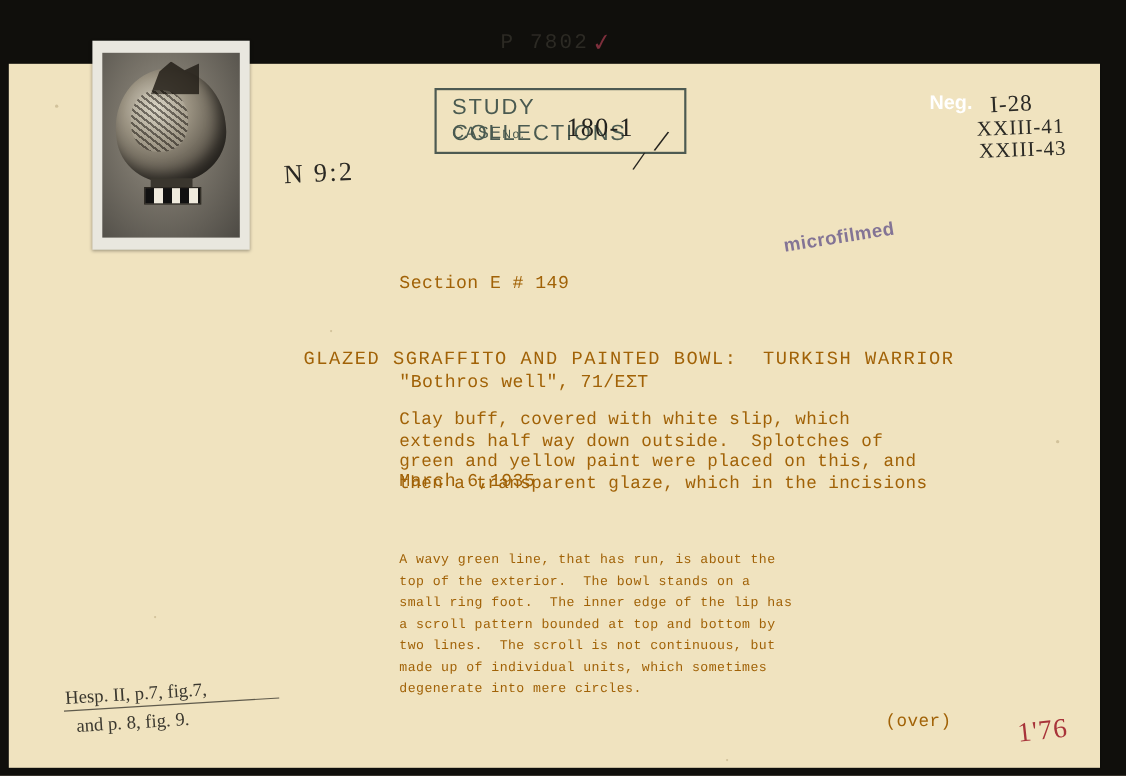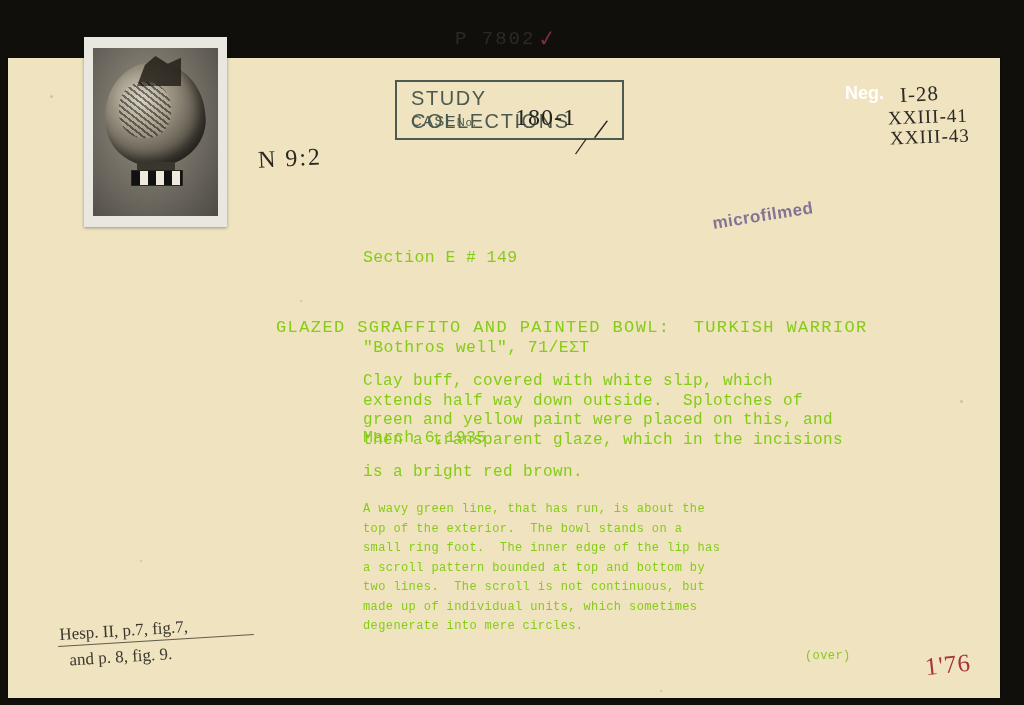--- a/index.html
+++ b/index.html
@@ -240,21 +240,21 @@
     color: #5a4a86;
     opacity: .72;
     transform: rotate(-9deg);
     letter-spacing: .5px;
   }
 
   
   .typed {
     position: absolute;
     font-family: "Liberation Mono", monospace;
-    color: #84cc16;
+    color: #a16207;
     white-space: pre;
     line-height: 20px;
     letter-spacing: .4px;
   }
   #meta-block {
     left: 363px;
     top: 183px;
     font-size: 16.5px;
     line-height: 30px;
   }
@@ -278,21 +278,21 @@
   }
   #para2 {
     left: 363px;
     top: 500px;
     font-size: 12px;
     line-height: 19.5px;
   }
   #over {
     left: 805px;
     top: 646px;
-    font-size: 12px;
+    font-size: 16px;
   }
 
   
   #hesp {
     left: 60px;
     top: 618px;
     font-size: 17px;
     font-family: "Liberation Serif", serif;
     color: #3b382f;
     transform: rotate(-3.5deg);
@@ -375,21 +375,20 @@
     <div>"Bothros well", 71/EΣT</div>
     <div>March 6,1935</div>
   </div>
 
   <div id="title-line" class="typed">GLAZED SGRAFFITO AND PAINTED BOWL:  TURKISH WARRIOR</div>
 
   <div id="para1" class="typed">Clay buff, covered with white slip, which
 extends half way down outside.  Splotches of
 green and yellow paint were placed on this, and
 then a transparent glaze, which in the incisions</div>
-  <div id="para1b" class="typed">is a bright red brown.</div>
   <div id="para2" class="typed">A wavy green line, that has run, is about the
 top of the exterior.  The bowl stands on a
 small ring foot.  The inner edge of the lip has
 a scroll pattern bounded at top and bottom by
 two lines.  The scroll is not continuous, but
 made up of individual units, which sometimes
 degenerate into mere circles.</div>
 
   <div id="over" class="typed">(over)</div>
 

